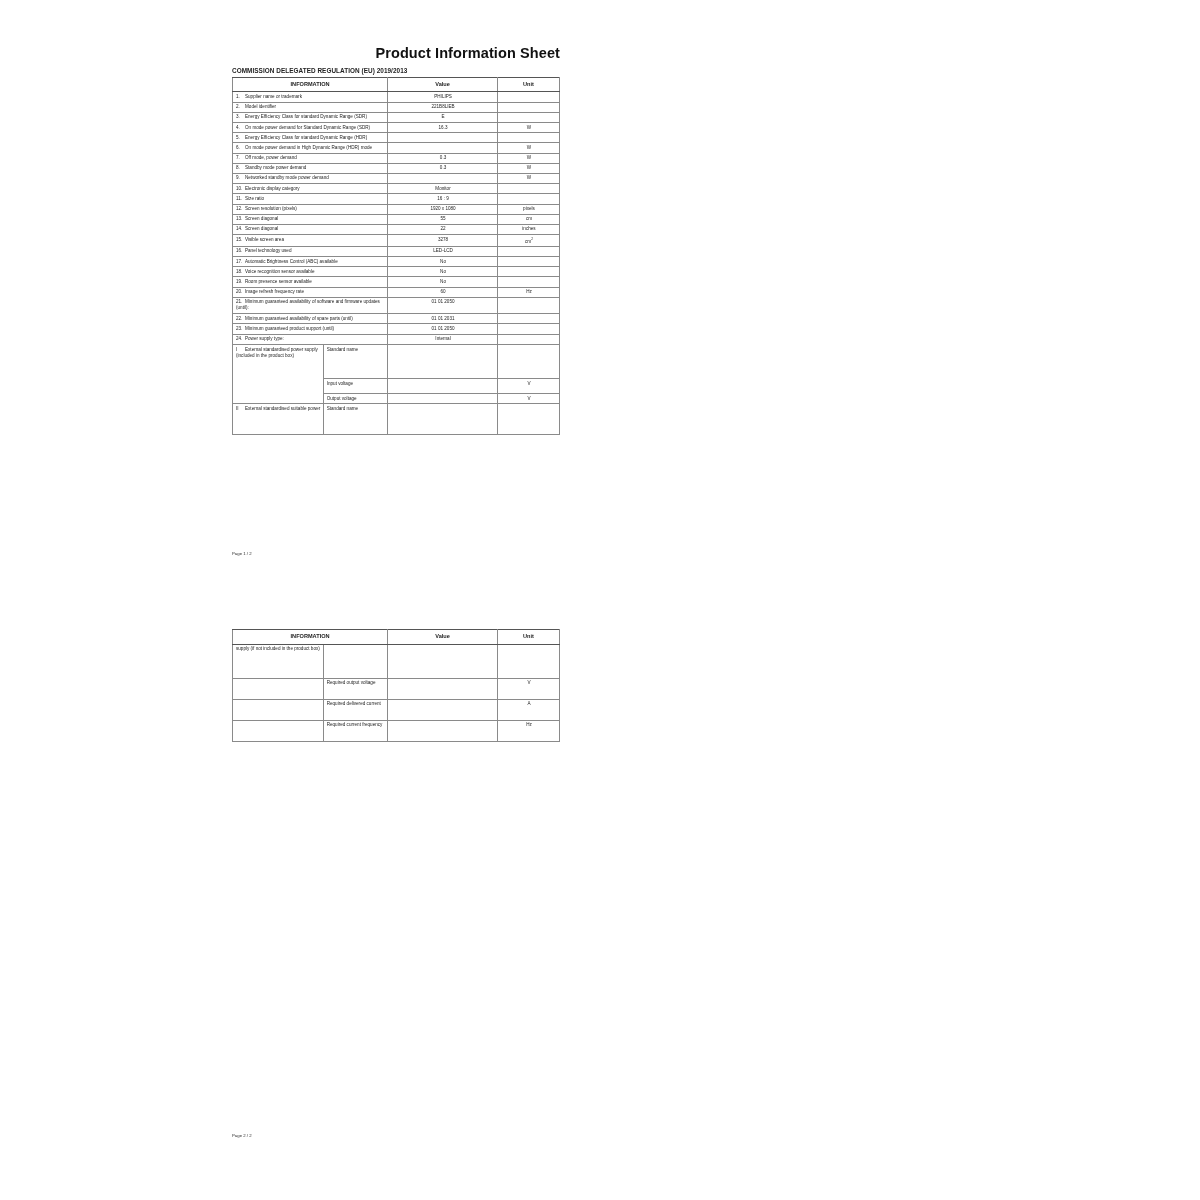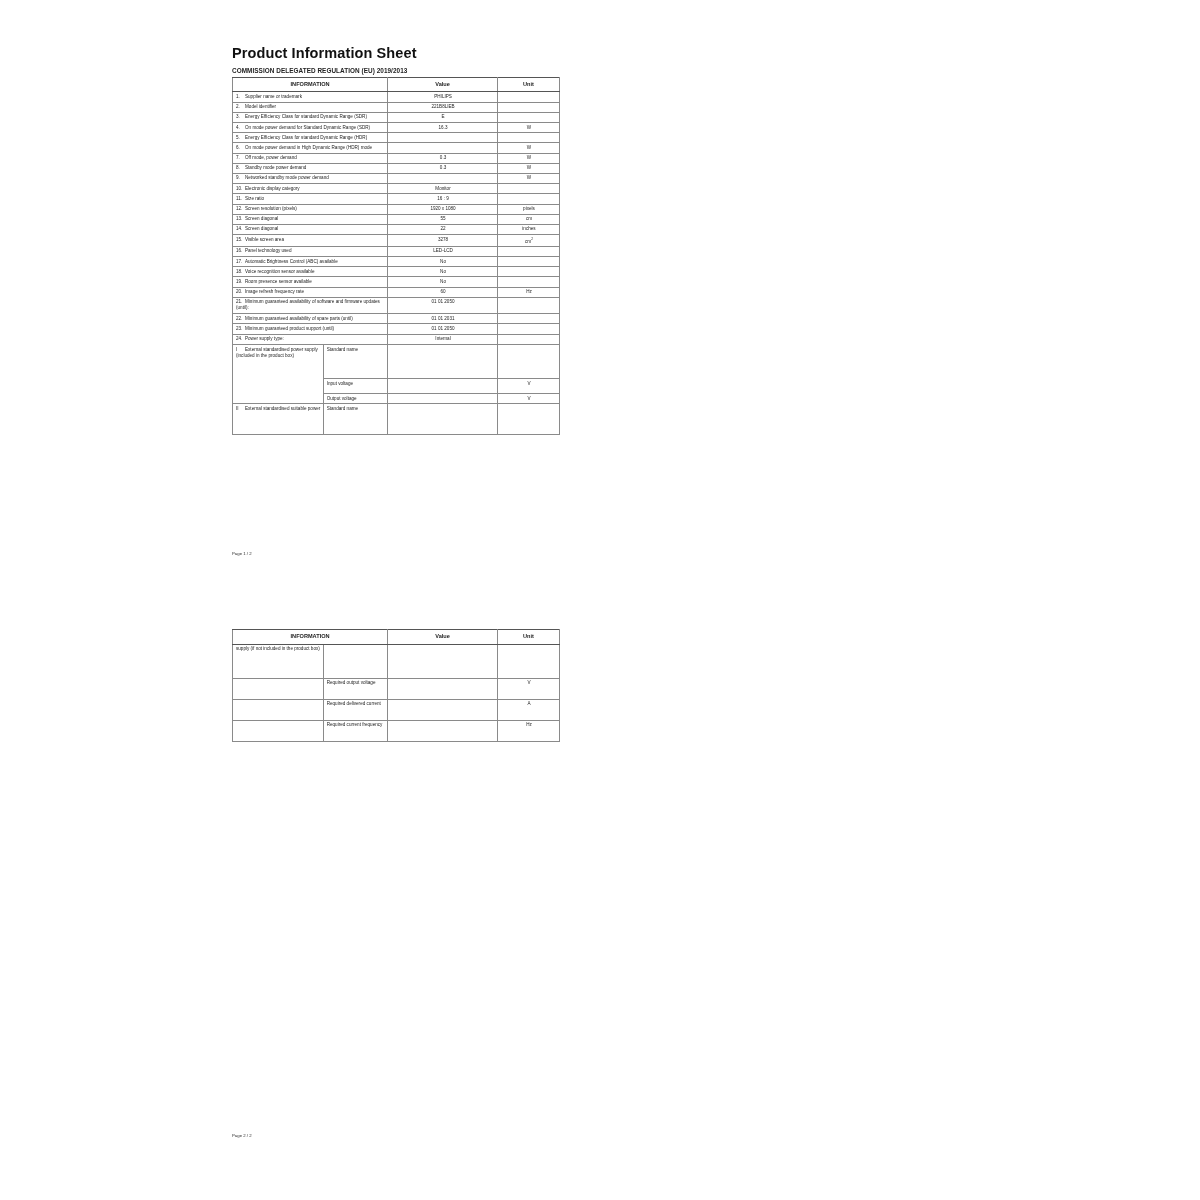--- a/index.html
+++ b/index.html
@@ -25,20 +25,21 @@
     top: 46px;
     width: 328px;
   }
   .doc-title {
     font-size: 14.5px;
     font-weight: bold;
     color: #111111;
     letter-spacing: 0.1px;
     margin: 0 0 5px 0;
     line-height: 1.1;
+    text-align: right;
   }
   .doc-subtitle {
     font-size: 6.4px;
     font-weight: bold;
     color: #222222;
     margin: 0 0 3px 0;
     letter-spacing: 0.05px;
   }
 
   table.sheet {

